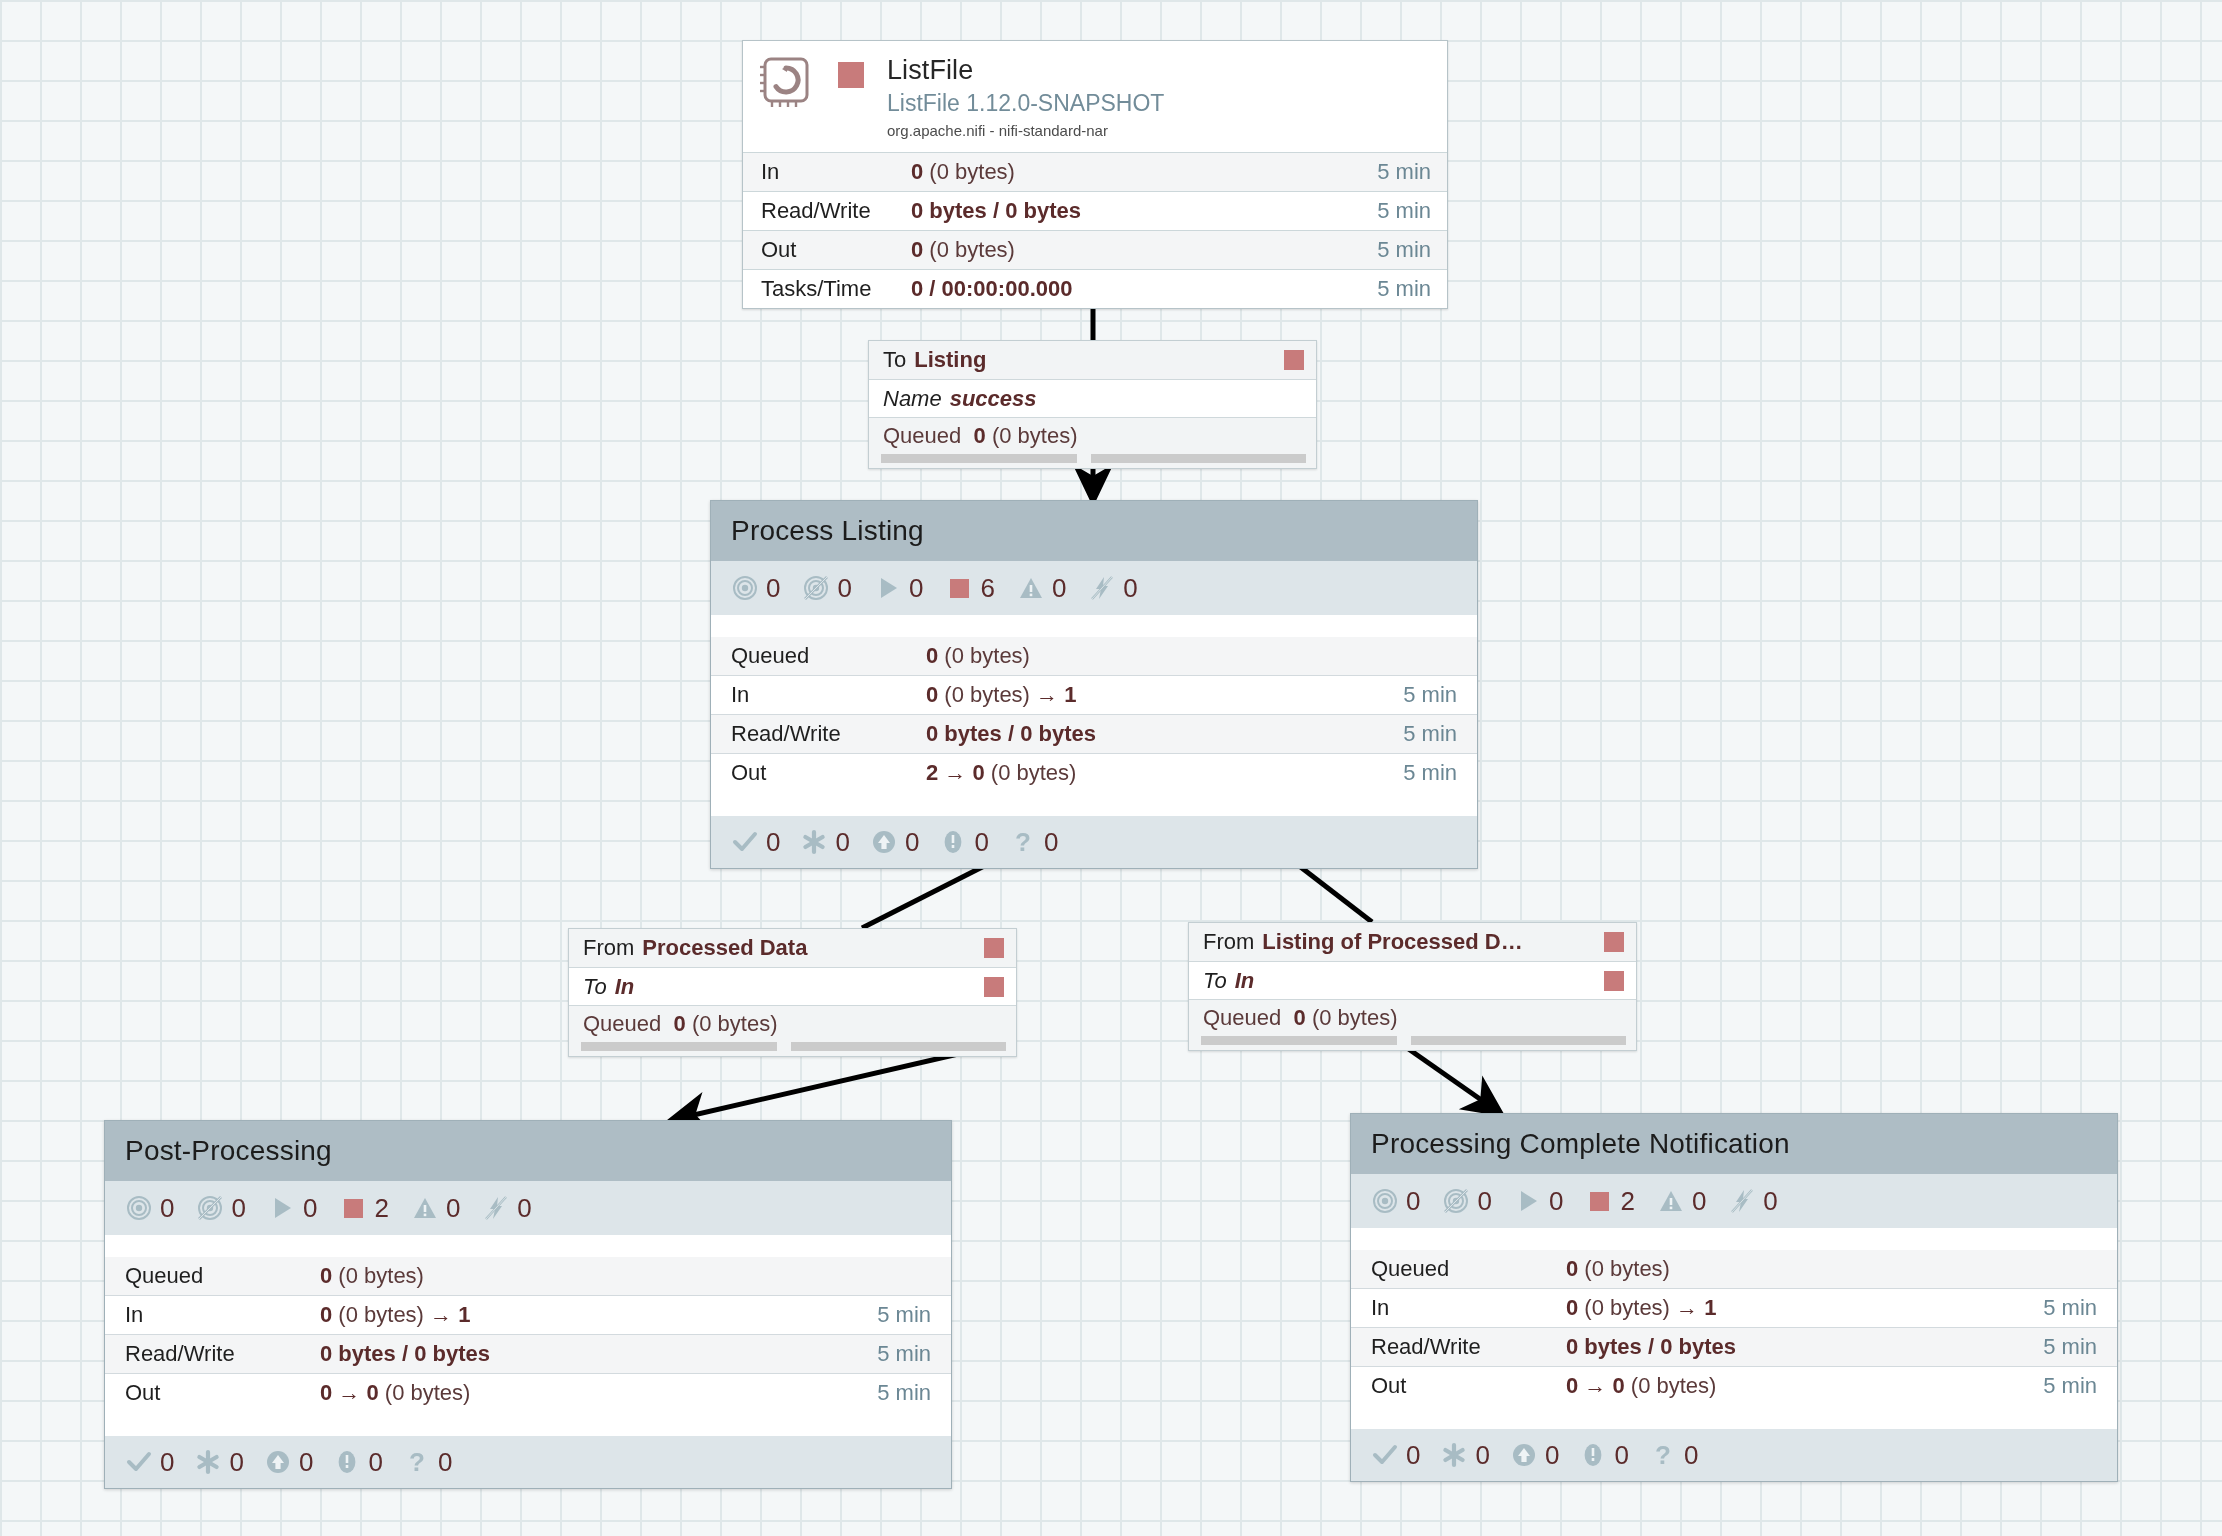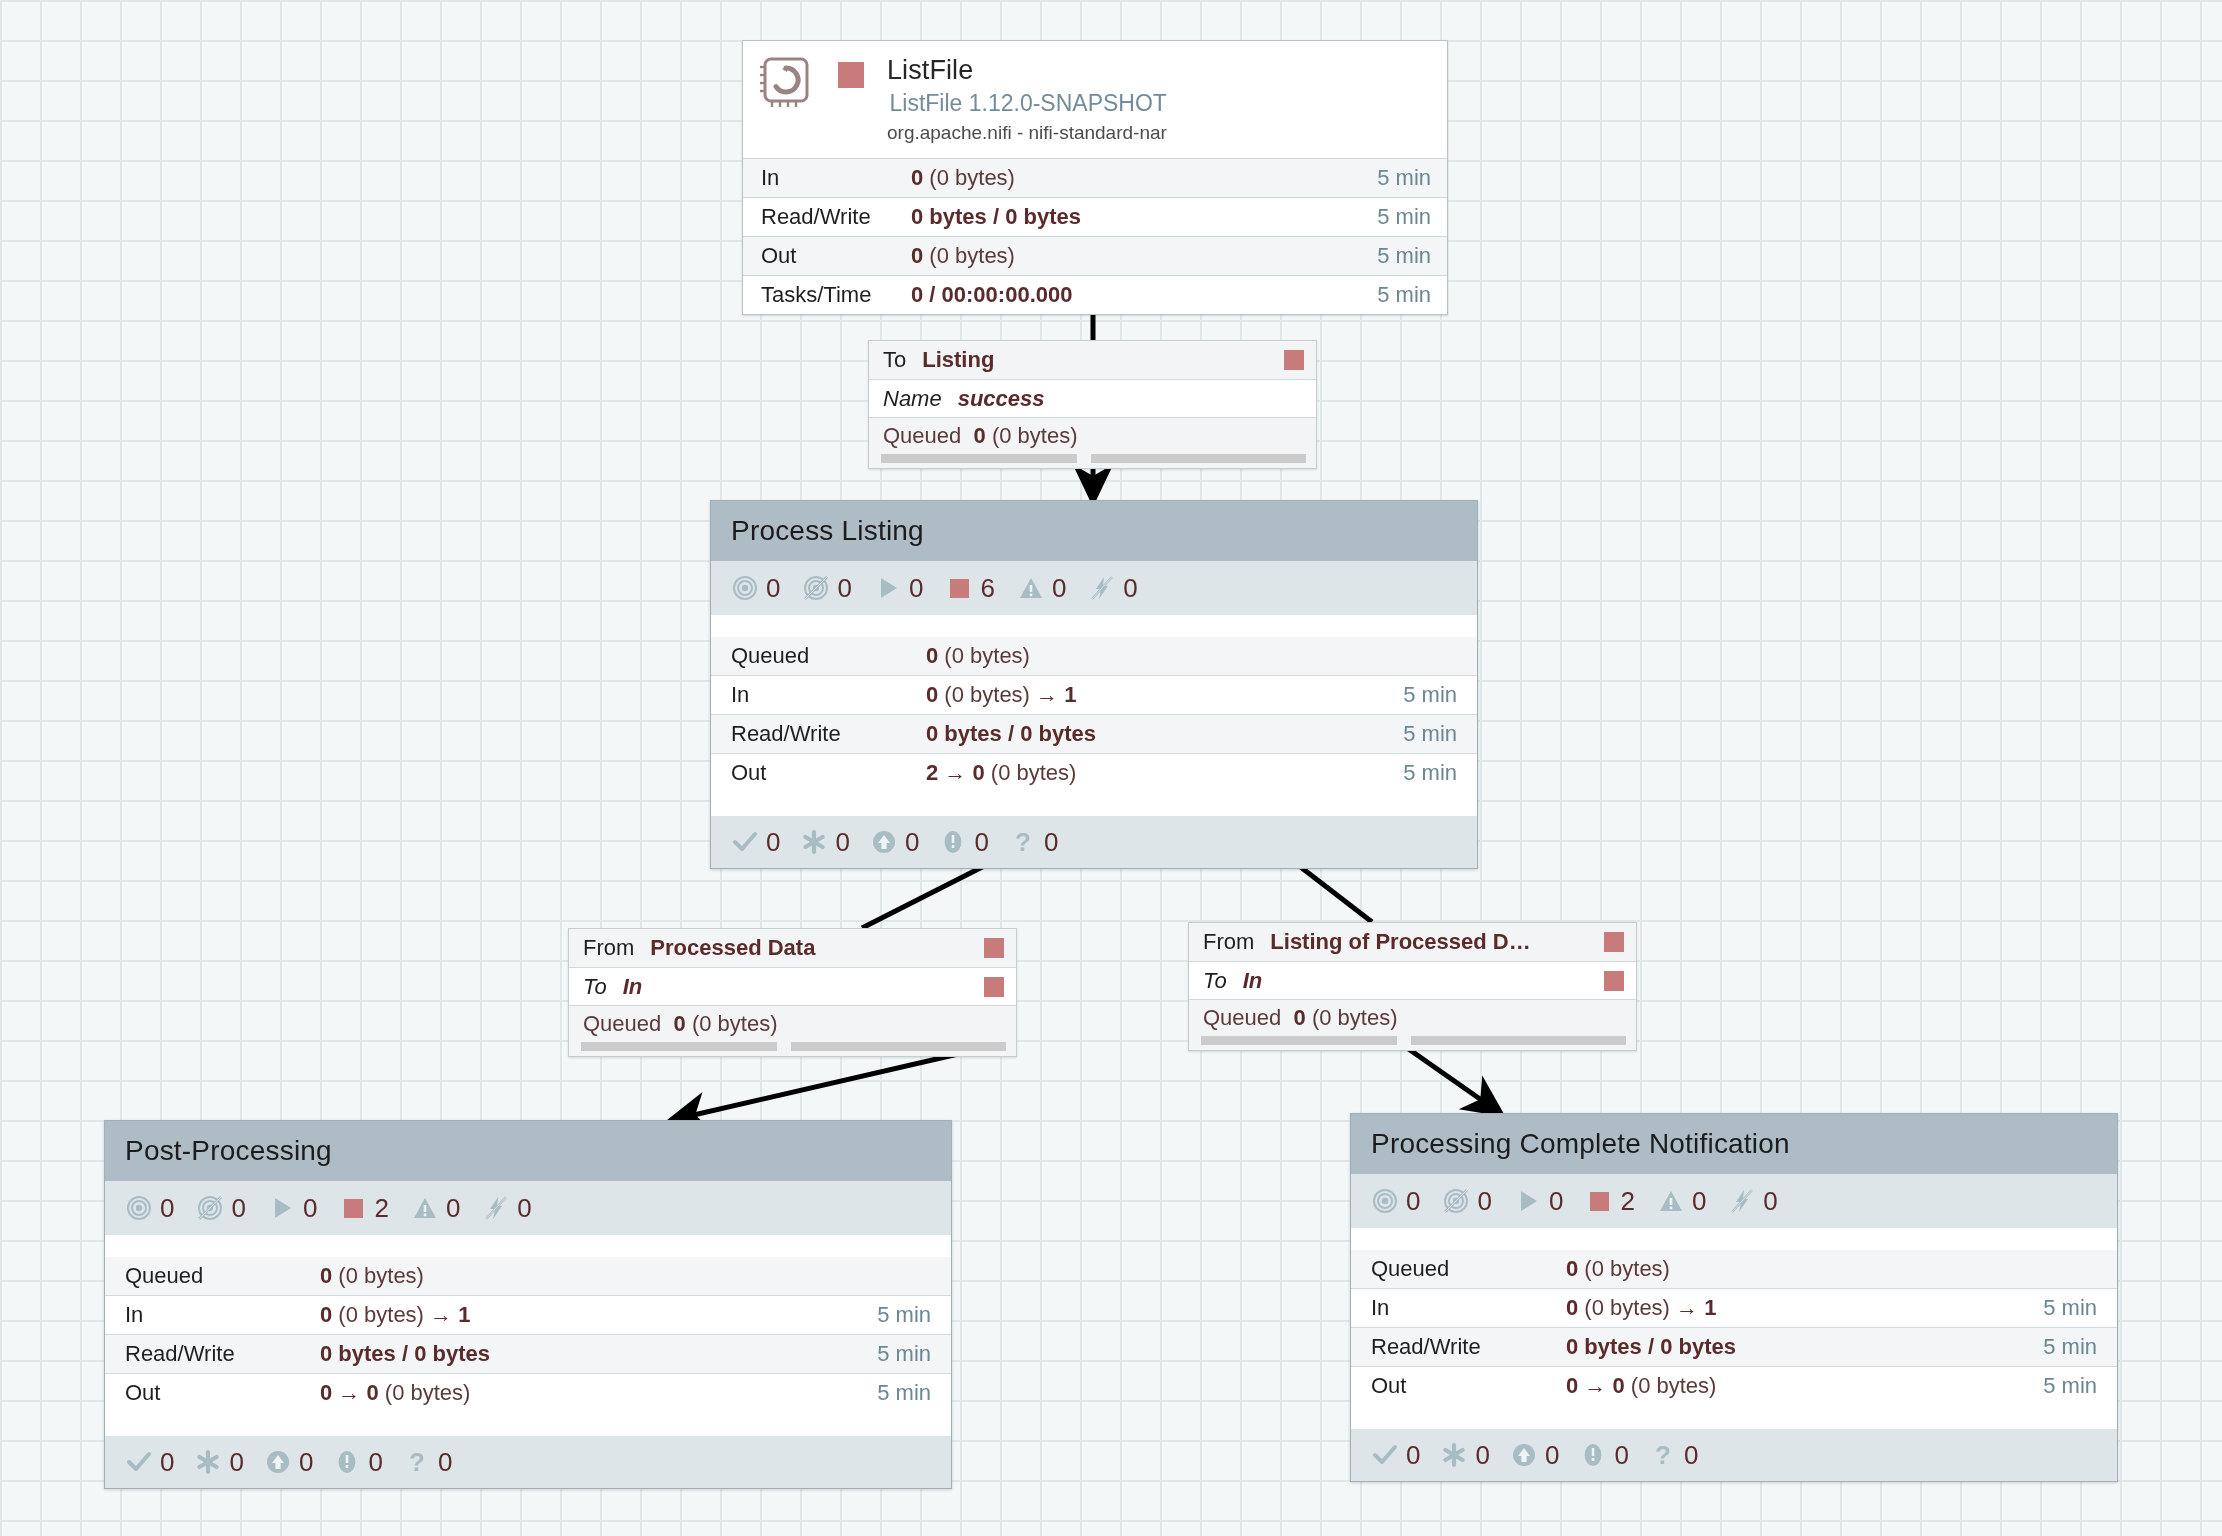--- a/index.html
+++ b/index.html
@@ -25,21 +25,21 @@
     box-shadow: 0 1px 2px rgba(0,0,0,.14);
   }
   .proc-head { display: flex; align-items: flex-start; padding: 14px 16px 12px 16px; gap: 23px; }
   .proc-icon { width: 56px; height: 56px; flex: 0 0 56px; }
   .proc-runstatus {
     width: 26px; height: 26px; flex: 0 0 26px; margin-top: 7px;
   }
   .proc-titles { min-width: 0; }
   .proc-name { font-size: 27px; color: #262626; line-height: 1.15; letter-spacing: .1px; }
   .proc-type { font-size: 23px; color: #728c99; line-height: 1.3; margin-top: 3px; text-align: right; }
-  .proc-bundle { font-size: 19px; color: #4c4c4c; line-height: 1.3; margin-top: 2px; }
+  .proc-bundle { font-size: 15px; color: #4c4c4c; line-height: 1.3; margin-top: 2px; }
   .stat-row {
     display: flex; align-items: center;
     font-size: 22px; color: #3a2323;
     border-top: 1px solid #ccd7da;
     padding: 6px 16px 6px 18px;
     min-height: 38px;
   }
   .stat-row.odd { background: #f4f5f6; }
   .stat-row.even { background: #ffffff; }
   .stat-label { flex: 0 0 150px; color: #1f1f1f; font-size: 22px; }
@@ -48,21 +48,21 @@
   .stat-time { flex: 0 0 auto; color: #6b8794; font-size: 22px; text-align: right; }
 
   
   .connection {
     position: absolute;
     background: #fbfbfb;
     border: 1px solid #c3ced2;
     box-shadow: 0 1px 2px rgba(0,0,0,.12);
   }
   .conn-row {
-    display: flex; align-items: center; gap: 16px;
+    display: flex; align-items: center; gap: 8px;
     padding: 5px 12px 5px 14px;
     font-size: 22px; min-height: 38px;
   }
   .conn-row.shade { background: #f2f4f5; }
   .conn-row.plain { background: #ffffff; font-style: italic; }
   .conn-row.divider { border-top: 1px solid #cfd8db; }
   .conn-key { color: #1f1f1f; flex: 0 0 auto; }
   .conn-val { color: #5b2b2b; font-weight: bold; flex: 1 1 auto; overflow: hidden; white-space: nowrap; text-overflow: ellipsis; }
   .conn-flag { width: 20px; height: 20px; flex: 0 0 20px; background: #c87b7b; }
   .conn-queued { background: #f2f4f5; padding: 5px 12px 5px 14px; font-size: 22px; color: #5b3a3a; min-height: 34px; }

